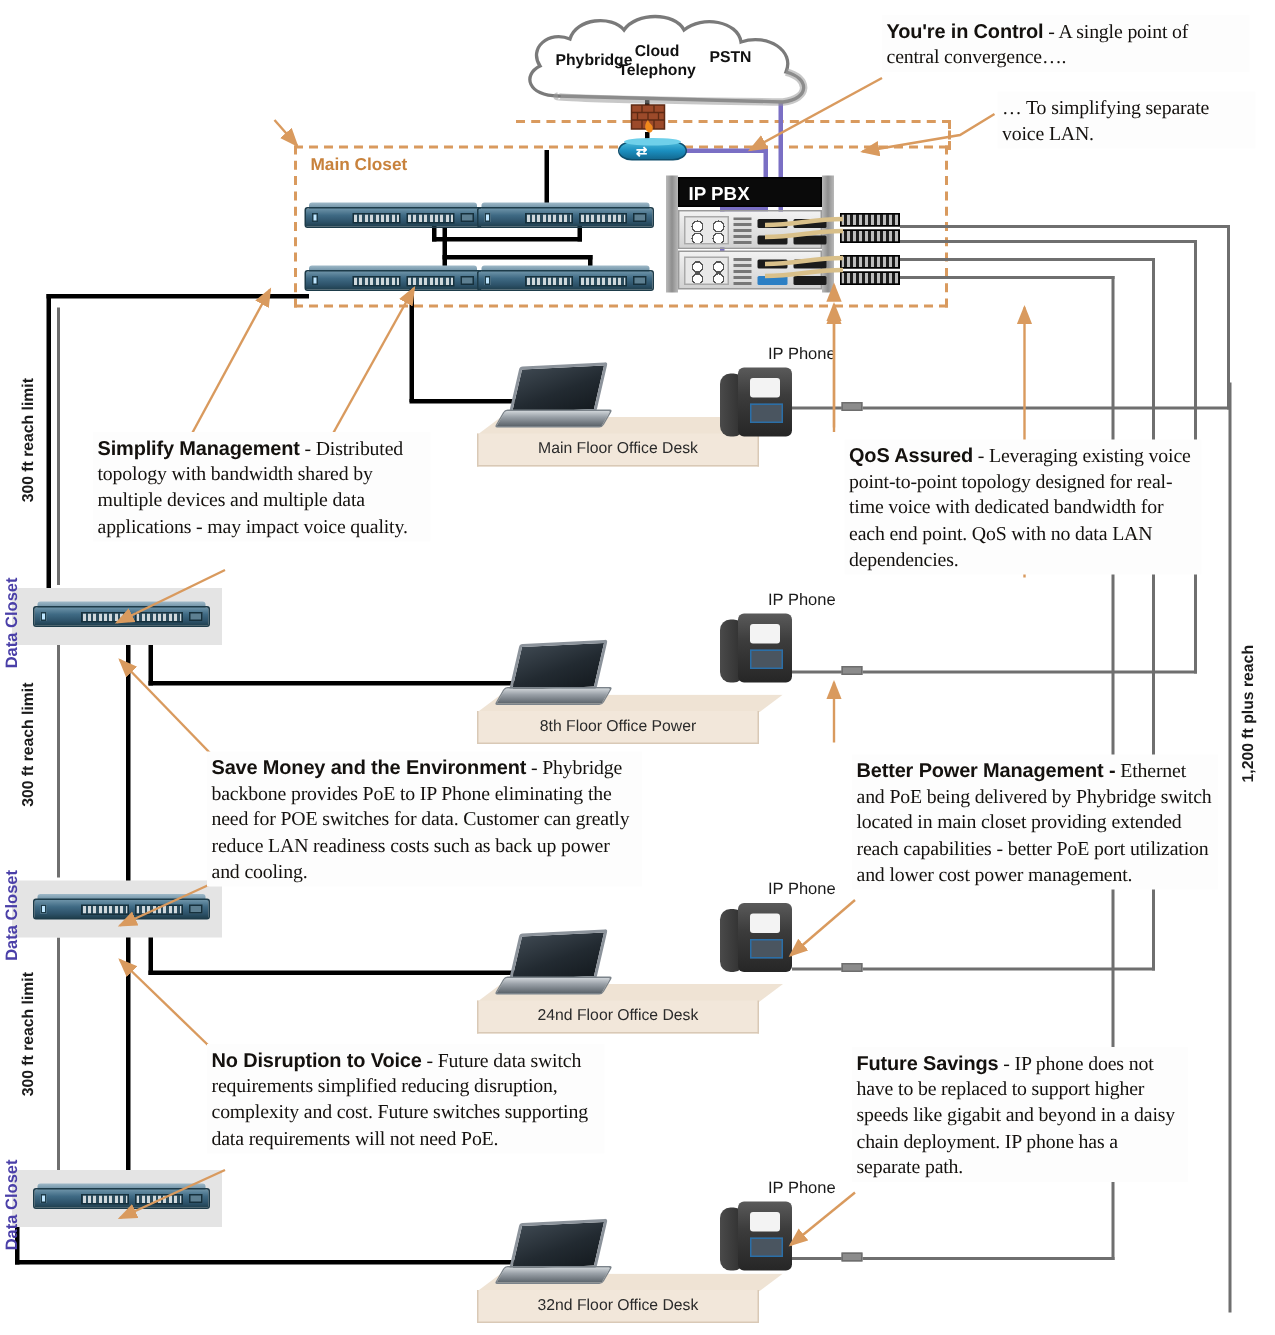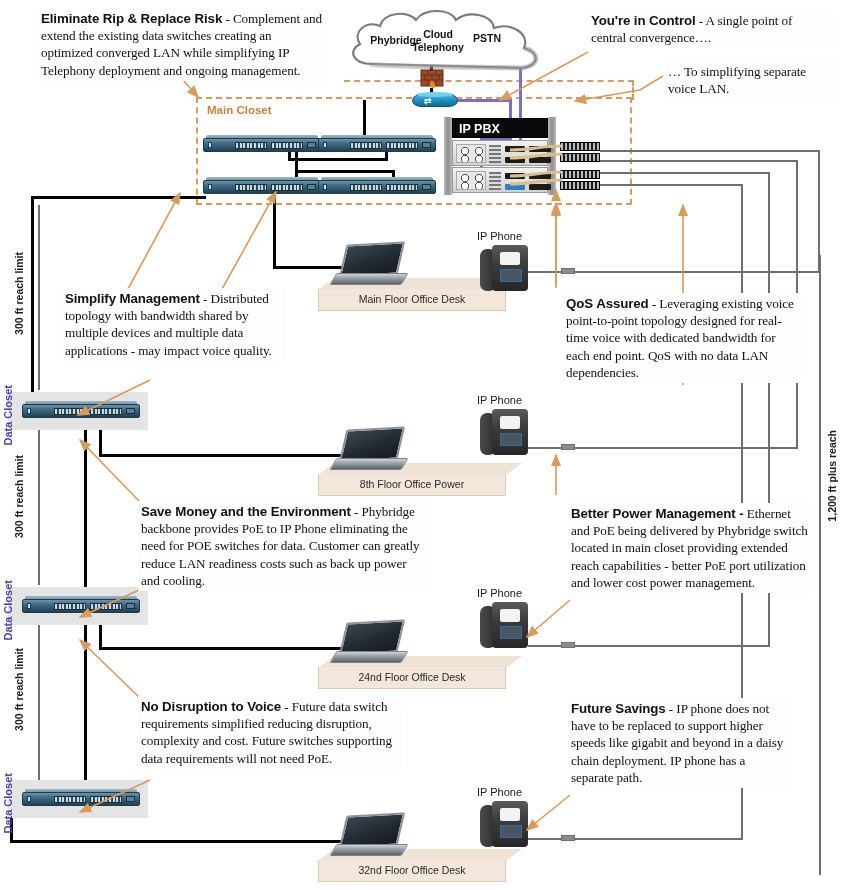--- a/index.html
+++ b/index.html
@@ -271,21 +271,21 @@
     background: #f3f3f3; border-radius: 2px;
   }
   .ipphone .keys {
     position: absolute; left: 20px; top: 24px; width: 22px; height: 13px;
     background: #4a5560; border: 1px solid #2a6fa8;
   }
   .phone-label {
     position: absolute;
     font-family: "Liberation Sans", sans-serif;
     font-size: 11px; color: #1a1a1a;
-    z-index: 20; white-space: nowrap;
+    z-index: 20; white-space: nowrap; margin-left: 35px;
   }
 
   
   .connblock {
     position: absolute; width: 14px; height: 6px; background: #8c8c8c;
     border: 1px solid #6e6e6e; z-index: 19;
   }
 </style>
 </head>
 <body>
@@ -623,23 +623,20 @@
   <div class="ln gry" style="left:600px; top:160px; width:198px; height:2px;"></div>
 
   <div class="ln gry" style="left:575px; top:645px; width:195px; height:2px;"></div>
   <div class="ln gry" style="left:768px; top:172px; width:2px; height:475px;"></div>
   <div class="ln gry" style="left:600px; top:172px; width:170px; height:2px;"></div>
 
   <div class="ln gry" style="left:575px; top:838px; width:168px; height:2px;"></div>
   <div class="ln gry" style="left:741px; top:184px; width:2px; height:656px;"></div>
   <div class="ln gry" style="left:600px; top:184px; width:143px; height:2px;"></div>
 
-  <div class="callout" style="left:38px; top:8px; width:290px;">
-    <b>Eliminate Rip &amp; Replace Risk</b><span> - Complement and extend the existing data switches creating an optimized converged LAN while simplifying IP Telephony deployment and ongoing management.</span>
-  </div>
 
   <div class="callout" style="left:588px; top:10px; width:245px;">
     <b>You're in Control</b><span> - A single point of central convergence….</span>
   </div>
 
   <div class="callout" style="left:665px; top:61px; width:172px;">
     <span>… To simplifying separate voice LAN.</span>
   </div>
 
   <div class="callout" style="left:62px; top:288px; width:225px;">

